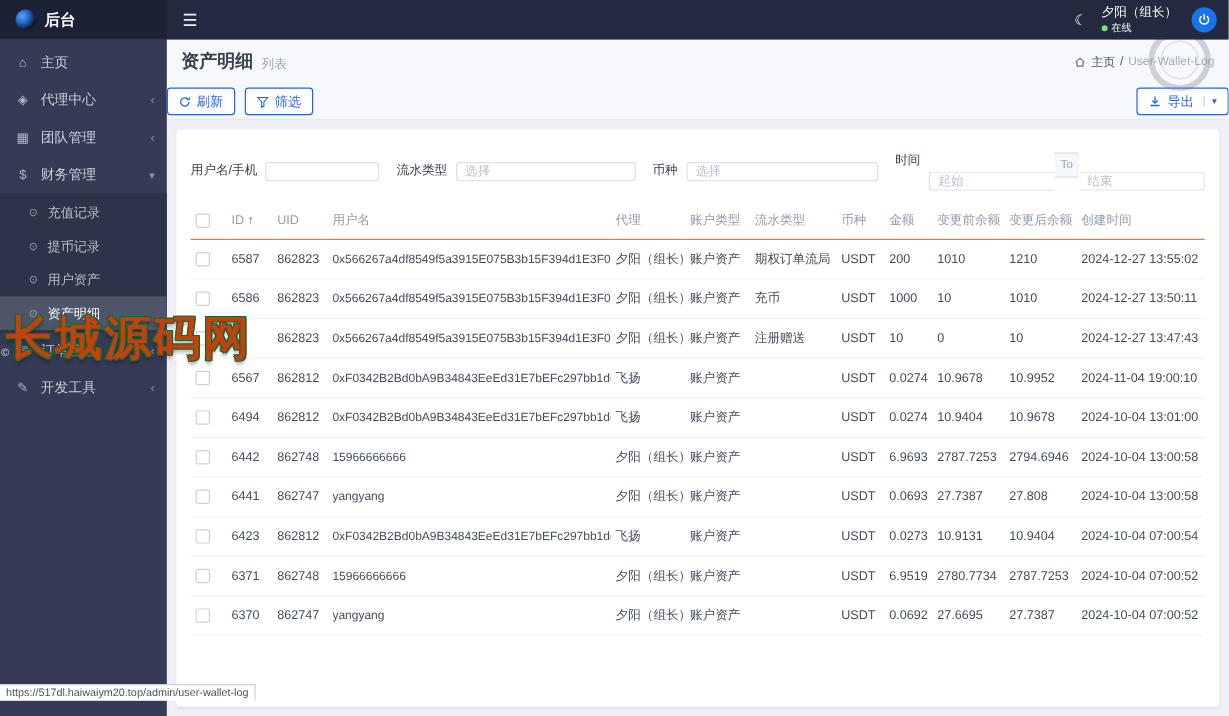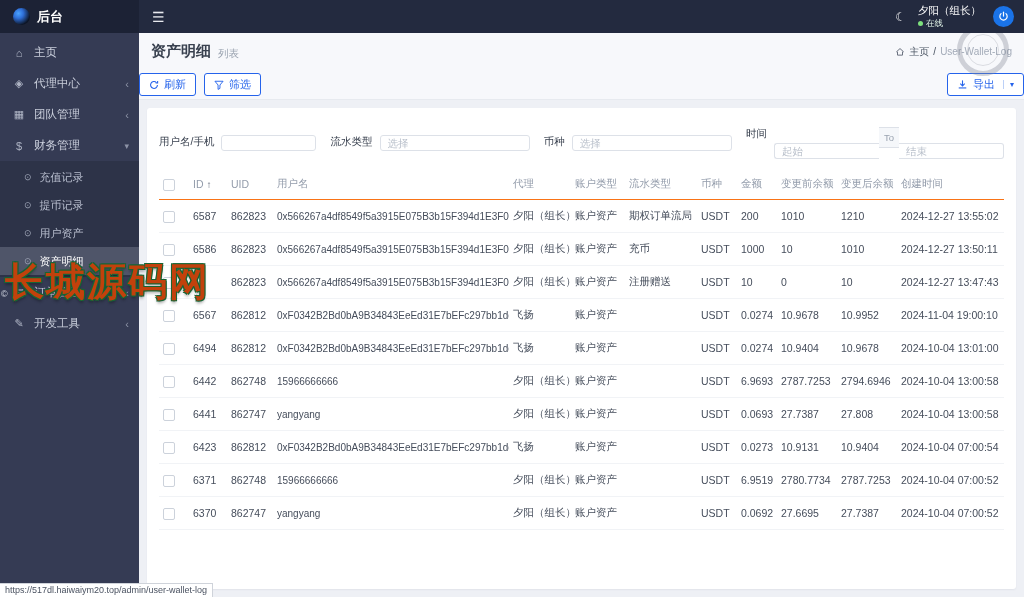--- a/index.html
+++ b/index.html
@@ -67,21 +67,21 @@
   .amount { color:#18a058; }
   .username-cell { font-size:10px; }
   .checkbox { display:inline-block; width:12px; height:12px; border:1px solid #ccd2db; border-radius:2px; background:#fff; vertical-align:middle; cursor:pointer; }
 
   
   .watermark { position:absolute; left:5px; top:255px; z-index:30; font-size:39px; font-weight:bold; color:#c2410c; letter-spacing:2px; white-space:nowrap;
     text-shadow:-1px -1px 0 #166534, 1px -1px 0 #166534, -1px 1px 0 #166534, 1px 1px 0 #166534, 0 3px 3px rgba(0,0,0,.3); }
   .ring-watermark { position:absolute; left:957px; top:24px; width:52px; height:52px; border:5px solid rgba(130,136,148,.35); border-radius:50%; z-index:6; }
   .ring-watermark::after { content:""; position:absolute; inset:5px; border-radius:50%; border:1px solid rgba(130,136,148,.25); }
   .edge-copy { position:absolute; left:1px; top:289px; color:rgba(235,240,248,.85); font-size:9px; z-index:31; }
-  .statusbar { position:absolute; left:0; bottom:0; background:#fff; border:1px solid #cfd3da; border-left:none; border-bottom:none; padding:1px 5px 2px; font-size:9px; color:#4a5261; z-index:40; }
+  .statusbar { position:absolute; left:0; bottom:13px; background:#fff; border:1px solid #cfd3da; border-left:none; border-bottom:none; padding:1px 5px 2px; font-size:9px; color:#4a5261; z-index:40; }
 </style>
 </head>
 <body>
 
 <div class="topbar">
   <div class="brand">
     <span class="logo-ball"></span>
     <span>后台</span>
   </div>
   <span class="hamburger">☰</span>

